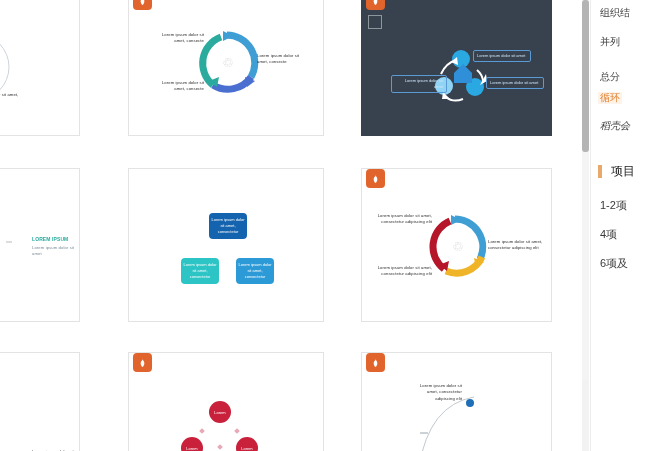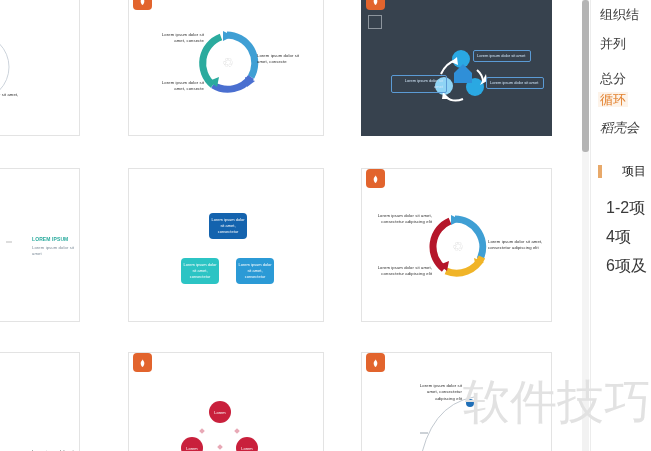--- a/index.html
+++ b/index.html
@@ -77,31 +77,31 @@
   .scroll-track { position:absolute; left:0; top:0; width:7px; height:380px; background:#f4f4f4; }
   .scroll-thumb { position:absolute; left:0; top:0; width:7px; height:152px; background:#b4b4b4; border-radius:3px; }
 
   
   .sidebar {
     position:absolute; top:0; right:0; width:61px; height:451px;
     background:#ffffff; border-left:1px solid #ececec;
     padding-left:9px;
   }
   .side-item {
-    font-size:13px; color:#3a3a3a; line-height:1;
+    font-size:10px; color:#3a3a3a; line-height:1;
     position:absolute; left:9px; white-space:nowrap;
   }
   .side-item.active { color:#e2802d; background:#fdf3e9; padding:1px 2px; left:7px; }
   .side-head {
-    position:absolute; left:7px; display:flex; align-items:center; gap:20px;
+    position:absolute; left:7px; display:flex; align-items:center; gap:9px;
     font-size:12px; color:#222; white-space:nowrap;
   }
   .side-head .bar { width:4px; height:13px; background:#e8a96a; display:block; }
   .side-opt {
-    position:absolute; left:15px; font-size:16px; color:#3a3a3a; white-space:nowrap;
+    position:absolute; left:9px; font-size:11px; color:#3a3a3a; white-space:nowrap;
   }
 
   
   .watermark {
     position:absolute; left:463px; top:378px;
     font-size:47px; line-height:1;
     color:#e2e2e2;
     font-family:"DejaVu Sans", sans-serif;
     white-space:nowrap; pointer-events:none; z-index:9;
   }
@@ -278,15 +278,14 @@
     <div class="side-head" style="top:163px;">
       <span class="bar"></span>
       <span>项目</span>
     </div>
 
     <div class="side-opt" style="top:198px;">1-2项</div>
     <div class="side-opt" style="top:227px;">4项</div>
     <div class="side-opt" style="top:256px;">6项及</div>
   </div>
 
-  <div class="watermark">软件技巧</div>
 
 </div>
 
 </body></html>

